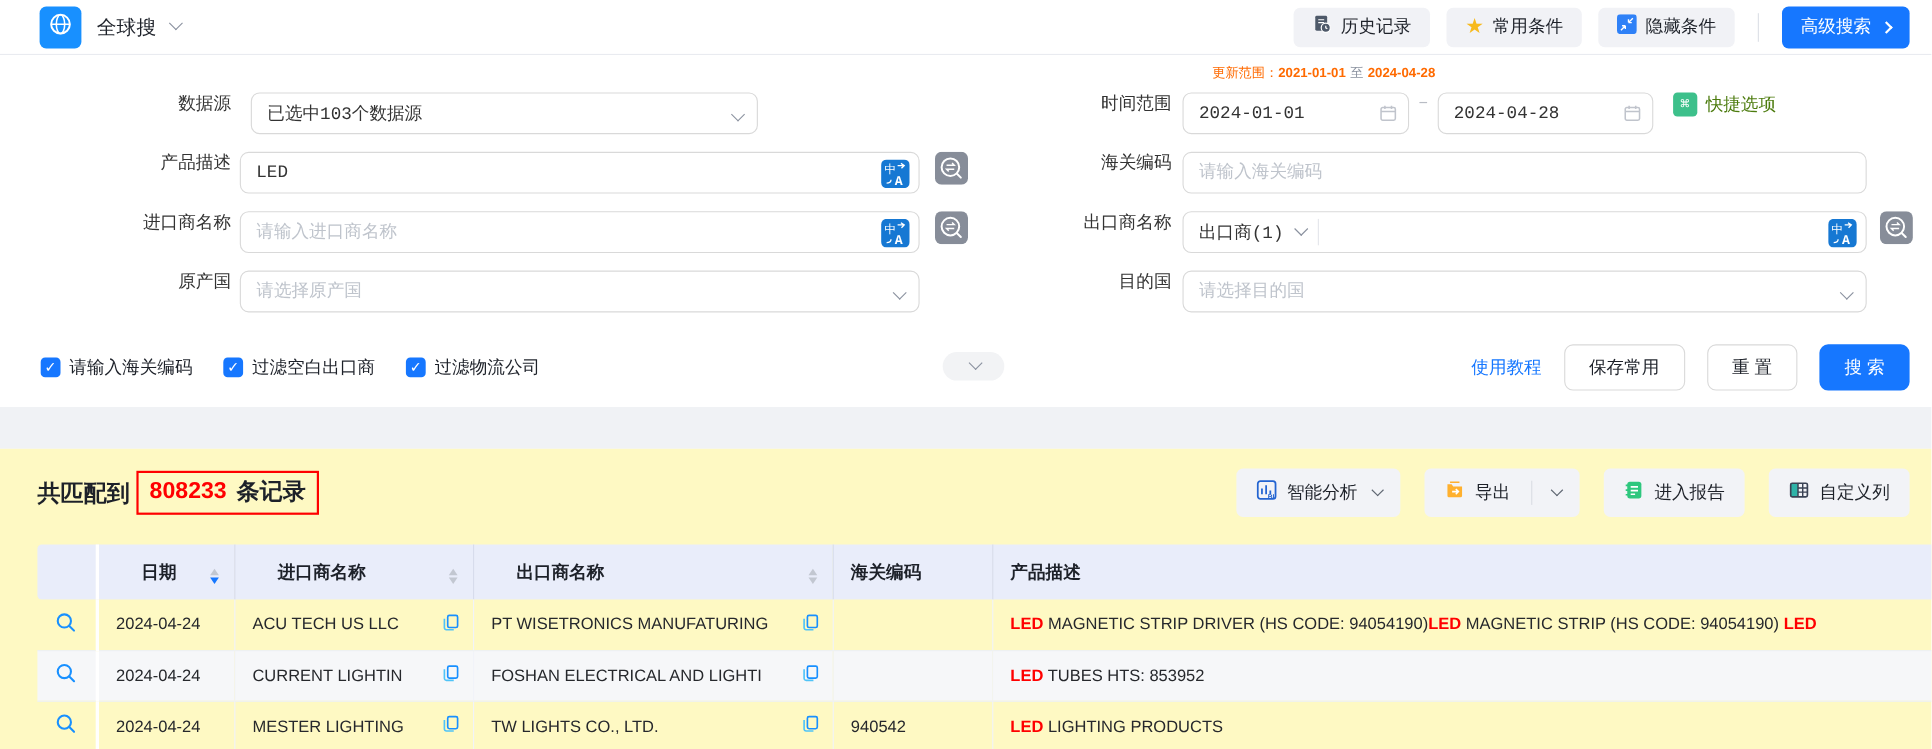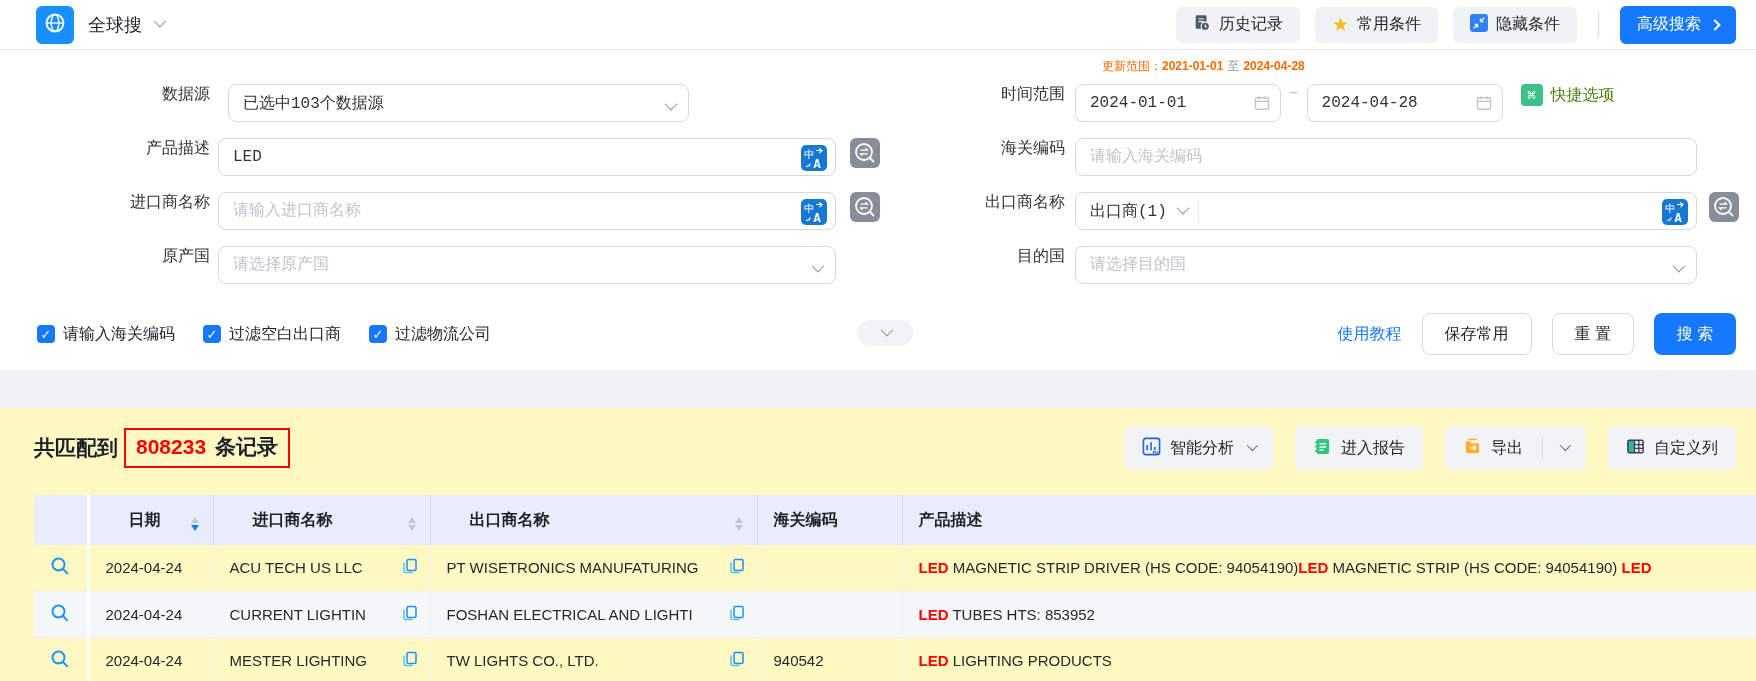--- a/index.html
+++ b/index.html
@@ -374,38 +374,38 @@
               <path d="M5.5 14V8.5M9.5 14V5.5M13.5 14v-3.5" stroke="#2464d1" stroke-width="1.7"></path>
               <text x="11" y="18.5" font-size="6.5" font-weight="bold" fill="#2464d1">BI</text>
             </svg>
         </span>
         <span>智能分析</span>
         <span class="chev"></span>
       </button>
       <button class="rbtn">
         <span>
           <svg viewBox="0 0 20 20" width="19" height="19">
-              <rect x="3.5" y="2" width="13.5" height="16" rx="2.5" fill="#2ec77e"></rect>
-              <path d="M6.8 7h7M6.8 10.5h7M6.8 14h4.2" stroke="#fff" stroke-width="1.6"></path>
-              <path d="M2 5.5h3M2 10h3M2 14.5h3" stroke="#2ec77e" stroke-width="1.6"></path>
-            </svg>
-        </span>
-        <span>进入报告</span>
+              <path d="M3 4.5h4l1.5 2H17v9A1.5 1.5 0 0115.5 17h-11A1.5 1.5 0 013 15.5z" fill="#ffb02e"></path>
+              <path d="M5.5 2.5h9" stroke="#ffb02e" stroke-width="1.6"></path>
+              <path d="M7.5 11.5h5.5M11 9l2.5 2.5L11 14" stroke="#fff" stroke-width="1.5" fill="none"></path>
+            </svg>
+        </span>
+        <span>导出</span>
+        <span class="rbtn-div"></span>
+        <span class="chev"></span>
       </button>
       <button class="rbtn">
         <span>
           <svg viewBox="0 0 20 20" width="19" height="19">
-              <path d="M3 4.5h4l1.5 2H17v9A1.5 1.5 0 0115.5 17h-11A1.5 1.5 0 013 15.5z" fill="#ffb02e"></path>
-              <path d="M5.5 2.5h9" stroke="#ffb02e" stroke-width="1.6"></path>
-              <path d="M7.5 11.5h5.5M11 9l2.5 2.5L11 14" stroke="#fff" stroke-width="1.5" fill="none"></path>
-            </svg>
-        </span>
-        <span>导出</span>
-        <span class="rbtn-div"></span>
-        <span class="chev"></span>
+              <rect x="3.5" y="2" width="13.5" height="16" rx="2.5" fill="#2ec77e"></rect>
+              <path d="M6.8 7h7M6.8 10.5h7M6.8 14h4.2" stroke="#fff" stroke-width="1.6"></path>
+              <path d="M2 5.5h3M2 10h3M2 14.5h3" stroke="#2ec77e" stroke-width="1.6"></path>
+            </svg>
+        </span>
+        <span>进入报告</span>
       </button>
       <button class="rbtn">
         <span>
           <svg viewBox="0 0 20 20" width="19" height="19">
               <rect x="2" y="3.5" width="7" height="13" fill="#2fb3a8"></rect>
               <rect x="2" y="3.5" width="16" height="13" rx="1.5" fill="none" stroke="#3a4254" stroke-width="1.6"></rect>
               <path d="M9 3.5v13M13.5 3.5v13M9 8h9M9 12h9" stroke="#3a4254" stroke-width="1.4"></path>
             </svg>
         </span>
         <span>自定义列</span>

